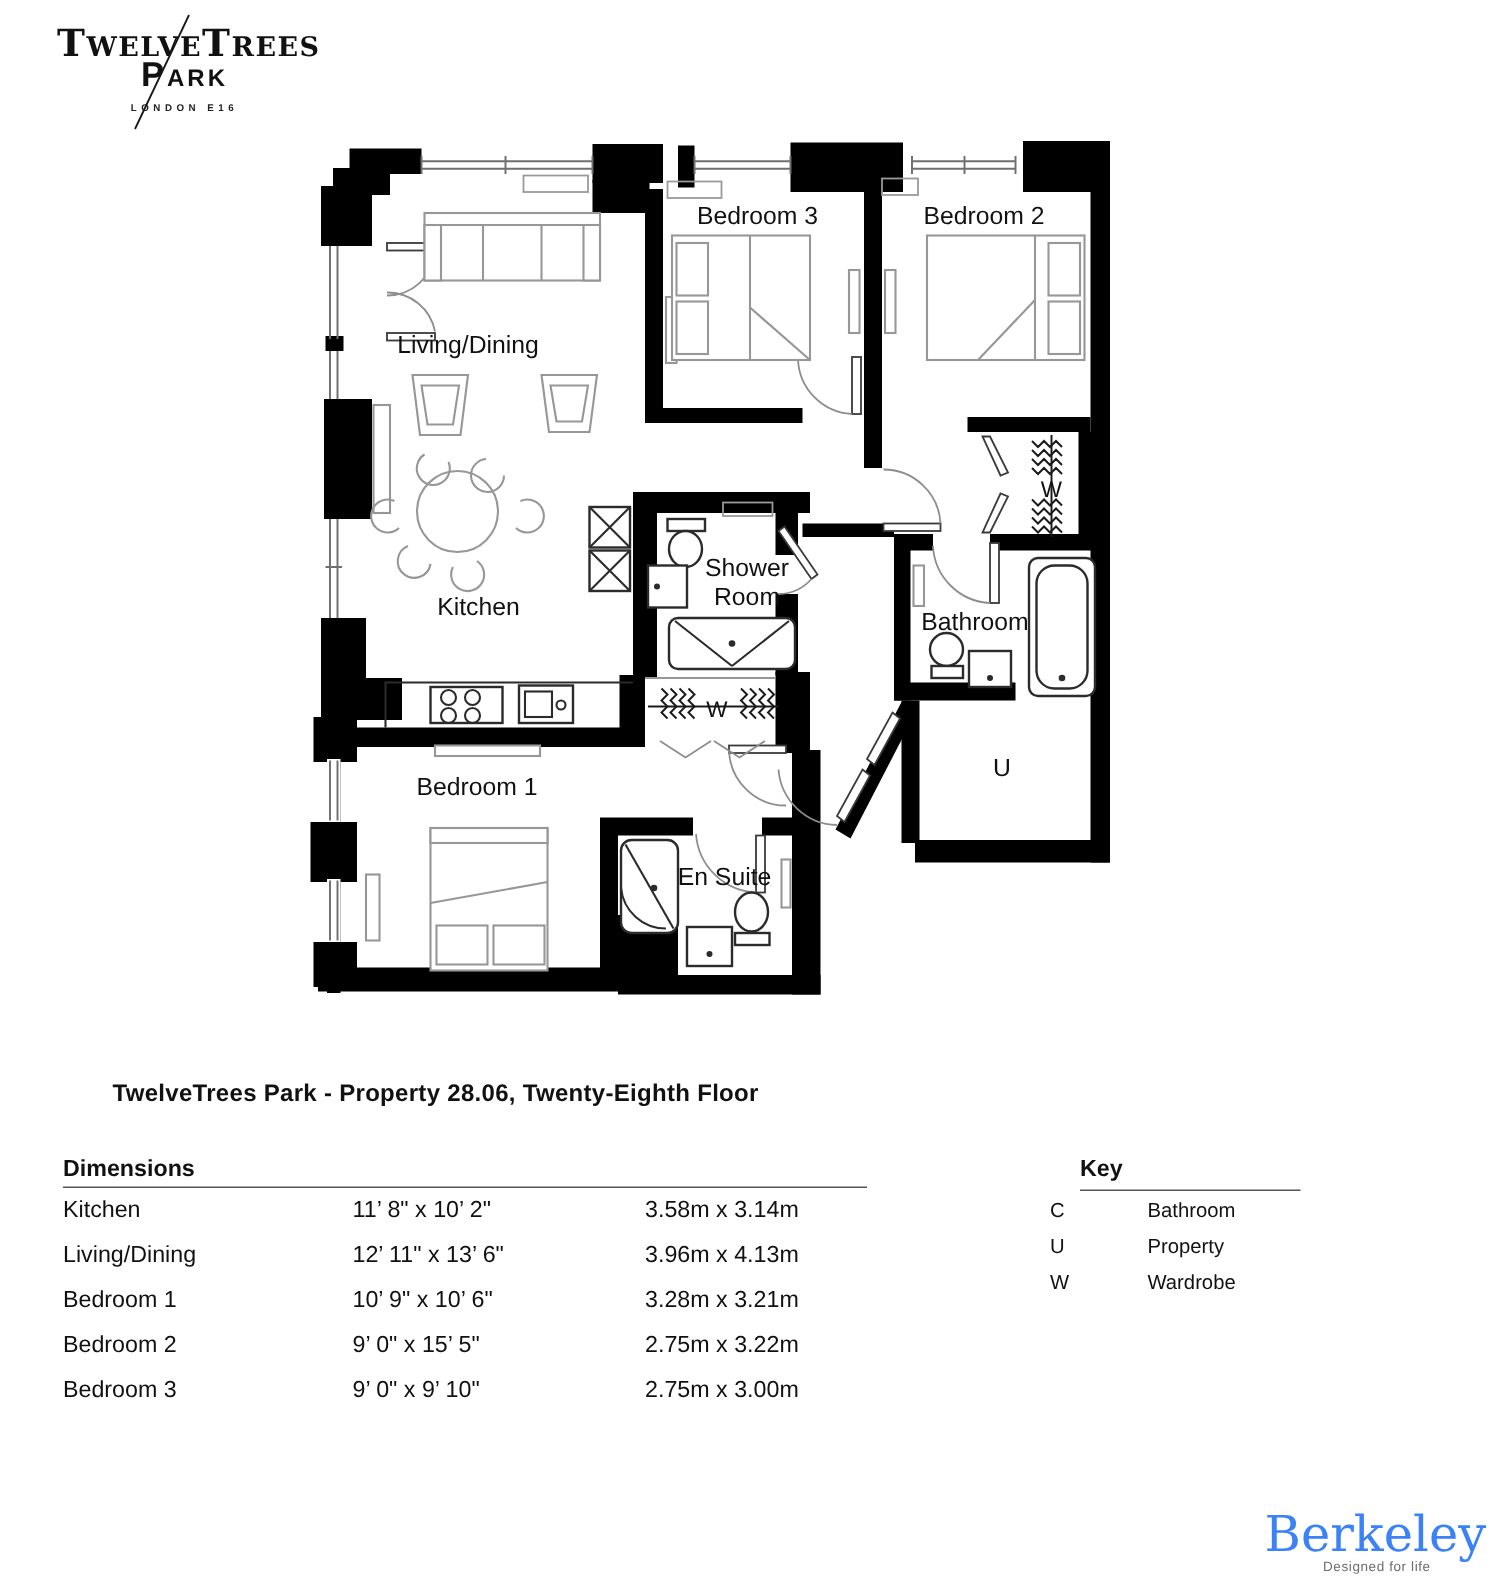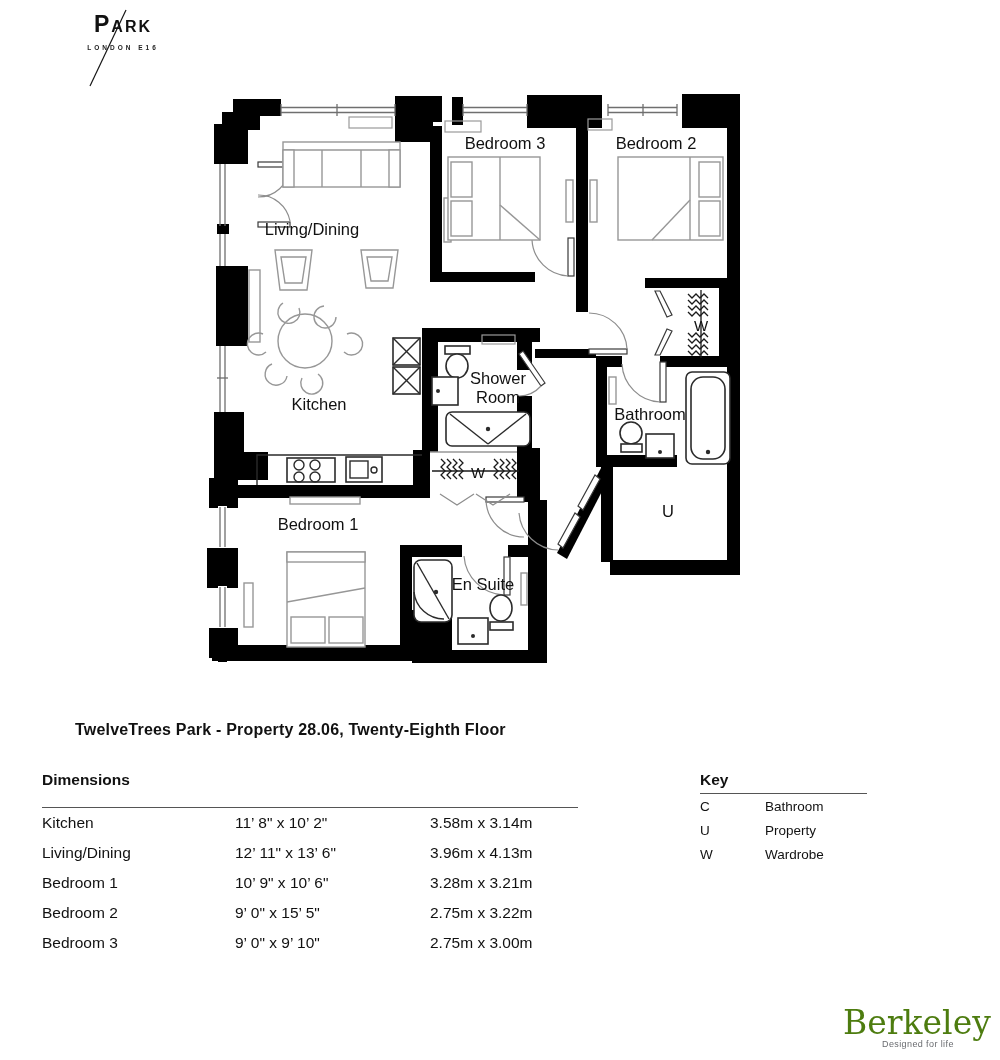--- a/index.html
+++ b/index.html
@@ -11,35 +11,35 @@
   .logo .l1{font-family:"DejaVu Serif","Liberation Serif",serif;font-variant:small-caps;font-weight:700;font-size:25px;letter-spacing:1px;line-height:1.0;}
   .logo .l2{font-family:Liberation Sans, sans-serif;font-variant:small-caps;font-weight:700;font-size:23px;letter-spacing:2px;line-height:0.9;margin-top:-2px;}
   .logo .loc{font-size:6.5px;font-weight:bold;letter-spacing:3px;margin-top:9px;color:#222;}
   .logo svg{position:absolute;left:0;top:-8px;pointer-events:none;}
 
   
   .title{left:75px;top:721px;font-size:16px;font-weight:bold;letter-spacing:0.2px;}
 
   
   .dims{left:42px;top:771px;width:536px;}
-  .dims .hd{font-size:15.5px;font-weight:bold;padding-bottom:18px;border-bottom:1.5px solid #555;}
+  .dims .hd{font-size:15.5px;font-weight:bold;padding-bottom:2px;border-bottom:1.5px solid #555;}
   .dims .row{display:flex;height:30px;align-items:center;font-size:15.5px;}
   .dims .c1{width:193px;}
   .dims .c2{width:195px;}
   .dims .c3{flex:1;}
 
   
   .key{left:700px;top:771px;width:167px;}
-  .key .hd{font-size:15.5px;font-weight:bold;padding-bottom:4px;border-bottom:1.5px solid #555;}
+  .key .hd{font-size:15.5px;font-weight:bold;padding-bottom:4px;border-bottom:1.5px solid #555;margin-left:20px;}
   .key .row{display:flex;height:24px;align-items:center;font-size:13.5px;}
   .key .sym{width:65px;}
 
   
   .brand{left:843px;top:1006px;}
-  .brand .name{font-family:"DejaVu Serif","Liberation Serif",serif;font-size:33px;color:#4d7c0f;line-height:1.0;}
+  .brand .name{font-family:"DejaVu Serif","Liberation Serif",serif;font-size:33px;color:#3b82f6;line-height:1.0;}
   .brand .tag{font-size:9px;color:#6a6c70;letter-spacing:0.4px;margin-top:0px;margin-left:2px;text-align:center;}
 
   
   .plan{left:200px;top:85px;}
   .plan text{font-family:"Liberation Sans",sans-serif;fill:#111;}
   .roomlabel{font-size:16.5px;}
   .symlabel{font-size:15px;}
   .wall{fill:#000;stroke:none;}
   .furn{fill:#fff;stroke:#979797;stroke-width:1.4;}
   .furnln{fill:none;stroke:#979797;stroke-width:1.4;}
@@ -51,20 +51,21 @@
   .leaf{fill:#fff;stroke:#3a3a3a;stroke-width:1.2;}
   .hang{fill:none;stroke:#1a1a1a;stroke-width:1.3;}
 </style>
 </head>
 <body>
 
 <div class="abs logo">
   <svg width="170" height="100">
     <line x1="88" y1="2" x2="52" y2="78" stroke="#161616" stroke-width="1.2"></line>
   </svg>
+  <div class="l1">TwelveTrees</div>
   <div class="l2">Park</div>
   <div class="loc">LONDON E16</div>
 </div>
 
 <svg class="abs plan" width="550" height="595" viewBox="200 85 550 595">
 
   <g>
 
     <rect class="wall" x="233" y="99" width="48" height="17"></rect>
     <rect class="wall" x="222" y="112" width="38" height="18"></rect>

